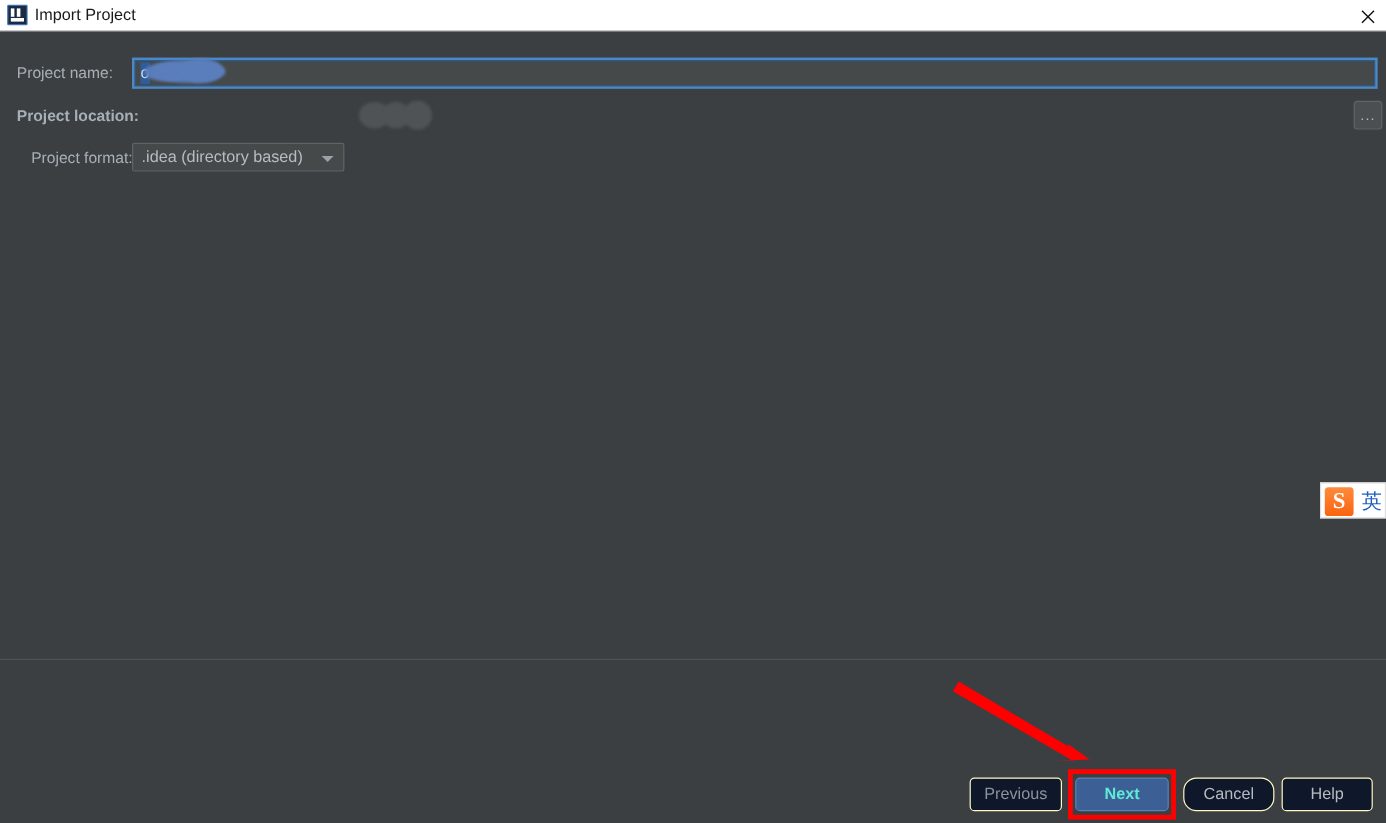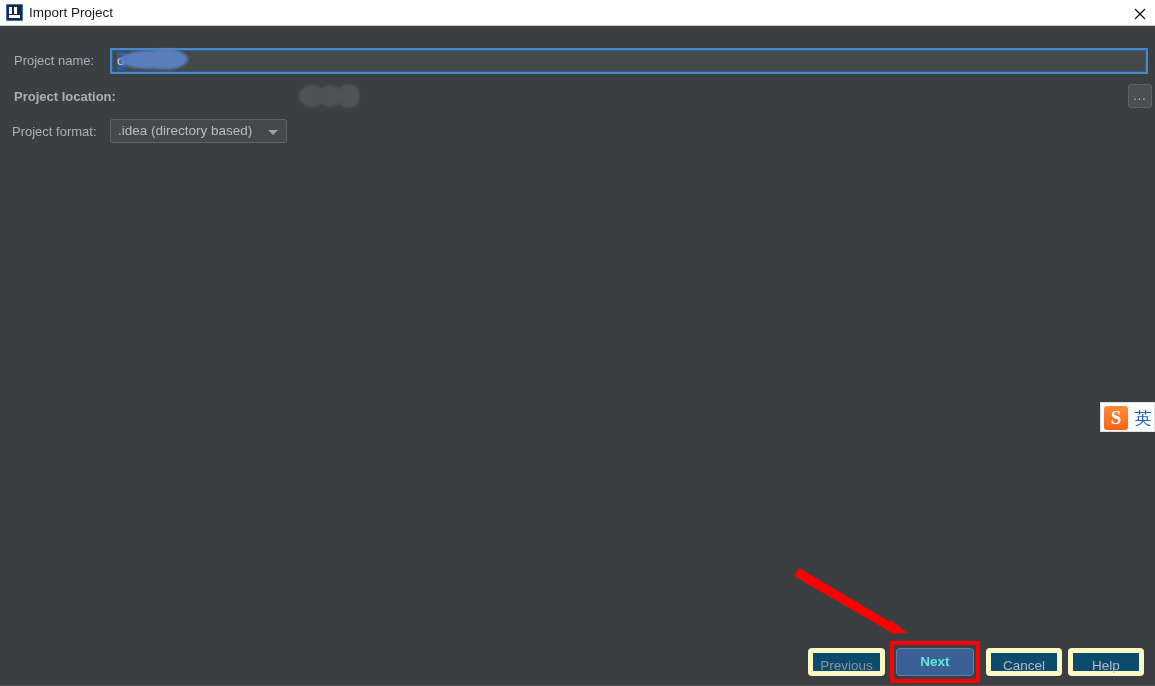--- a/index.html
+++ b/index.html
@@ -11,21 +11,21 @@
     width: 1155px;
     height: 686px;
     overflow: hidden;
     font-family: "Liberation Sans", sans-serif;
     -webkit-font-smoothing: antialiased;
   }
 
   #app {
     position: relative;
     width: 1155px;
-    height: 686px;
+    height: 550px;
     background: #3c3f41;
     box-sizing: border-box;
   }
 
   
   .titlebar {
     position: absolute;
     left: 0; top: 0;
     width: 1155px;
     height: 26px;
@@ -155,23 +155,23 @@
     border-left: 5px solid transparent;
     border-right: 5px solid transparent;
     border-top: 5px solid #9aa2a8;
   }
 
   
   .btn {
     position: absolute;
     box-sizing: border-box;
     height: 28px;
-    border: 5px solid #fef9c3;
+    border: 1px solid #fef9c3;
     border-radius: 4px;
-    background: #0c4a6e;
+    background: #0f172a;
     color: #b6bcc2;
     font-size: 13.5px;
     line-height: 26px;
     text-align: center;
     white-space: nowrap;
   }
   .btn.disabled { color: #8c9399; }
   .btn.primary {
     background: #3c6096;
     border: 1px solid #5b82b8;
@@ -271,21 +271,21 @@
   <div class="blob blue" style="left:150px; top:49px; width:36px; height:20px;"></div>
 
   <div class="form-label" style="left:14px; top:89px;font-weight:bold;">Project location:</div>
 
   <div class="blob gray" style="left:299px; top:85px; width:26px; height:22px;"></div>
   <div class="blob gray" style="left:318px; top:85px; width:24px; height:22px;"></div>
   <div class="blob gray" style="left:336px; top:84px; width:24px; height:24px;"></div>
 
   <div class="browse-btn" style="left:1128px; top:84px; width:24px; height:24px;">...</div>
 
-  <div class="form-label" style="left:12px; top:124px;text-align:right;">Project format:</div>
+  <div class="form-label" style="left:26px; top:124px;text-align:right;">Project format:</div>
 
   <div class="combo" style="left:110px; top:119px; width:177px; height:24px;">
     <div class="combo-value">.idea (directory based)</div>
     <div class="combo-arrow"></div>
   </div>
 
   <div class="ime-bar" style="left:1100px; top:402px; width:55px; height:30px;">
     <div class="ime-logo">
       <span>S</span>
     </div>
@@ -296,19 +296,19 @@
     <polygon points="9,8 112,69 104,74 4,16" fill="#fe0000"></polygon>
     <polygon points="118,73 100,60 103,74 89,74" fill="#fe0000"></polygon>
   </svg>
 
   <div class="btn disabled" style="left:808px; top:648px; width:77px;">Previous</div>
 
   <div class="btn primary" style="left:896px; top:648px; width:78px;">Next</div>
 
   <div class="annot-box" style="left:890px; top:641px; width:90px; height:42px;"></div>
 
-  <div class="btn" style="left:986px; top:648px; width:76px;">Cancel</div>
+  <div class="btn" style="left:986px; top:648px; width:76px;border-radius:11px;">Cancel</div>
 
   <div class="btn" style="left:1068px; top:648px; width:76px;">Help</div>
 
   <div class="bottom-edge"></div>
 
 </div>
 
 </body></html>

